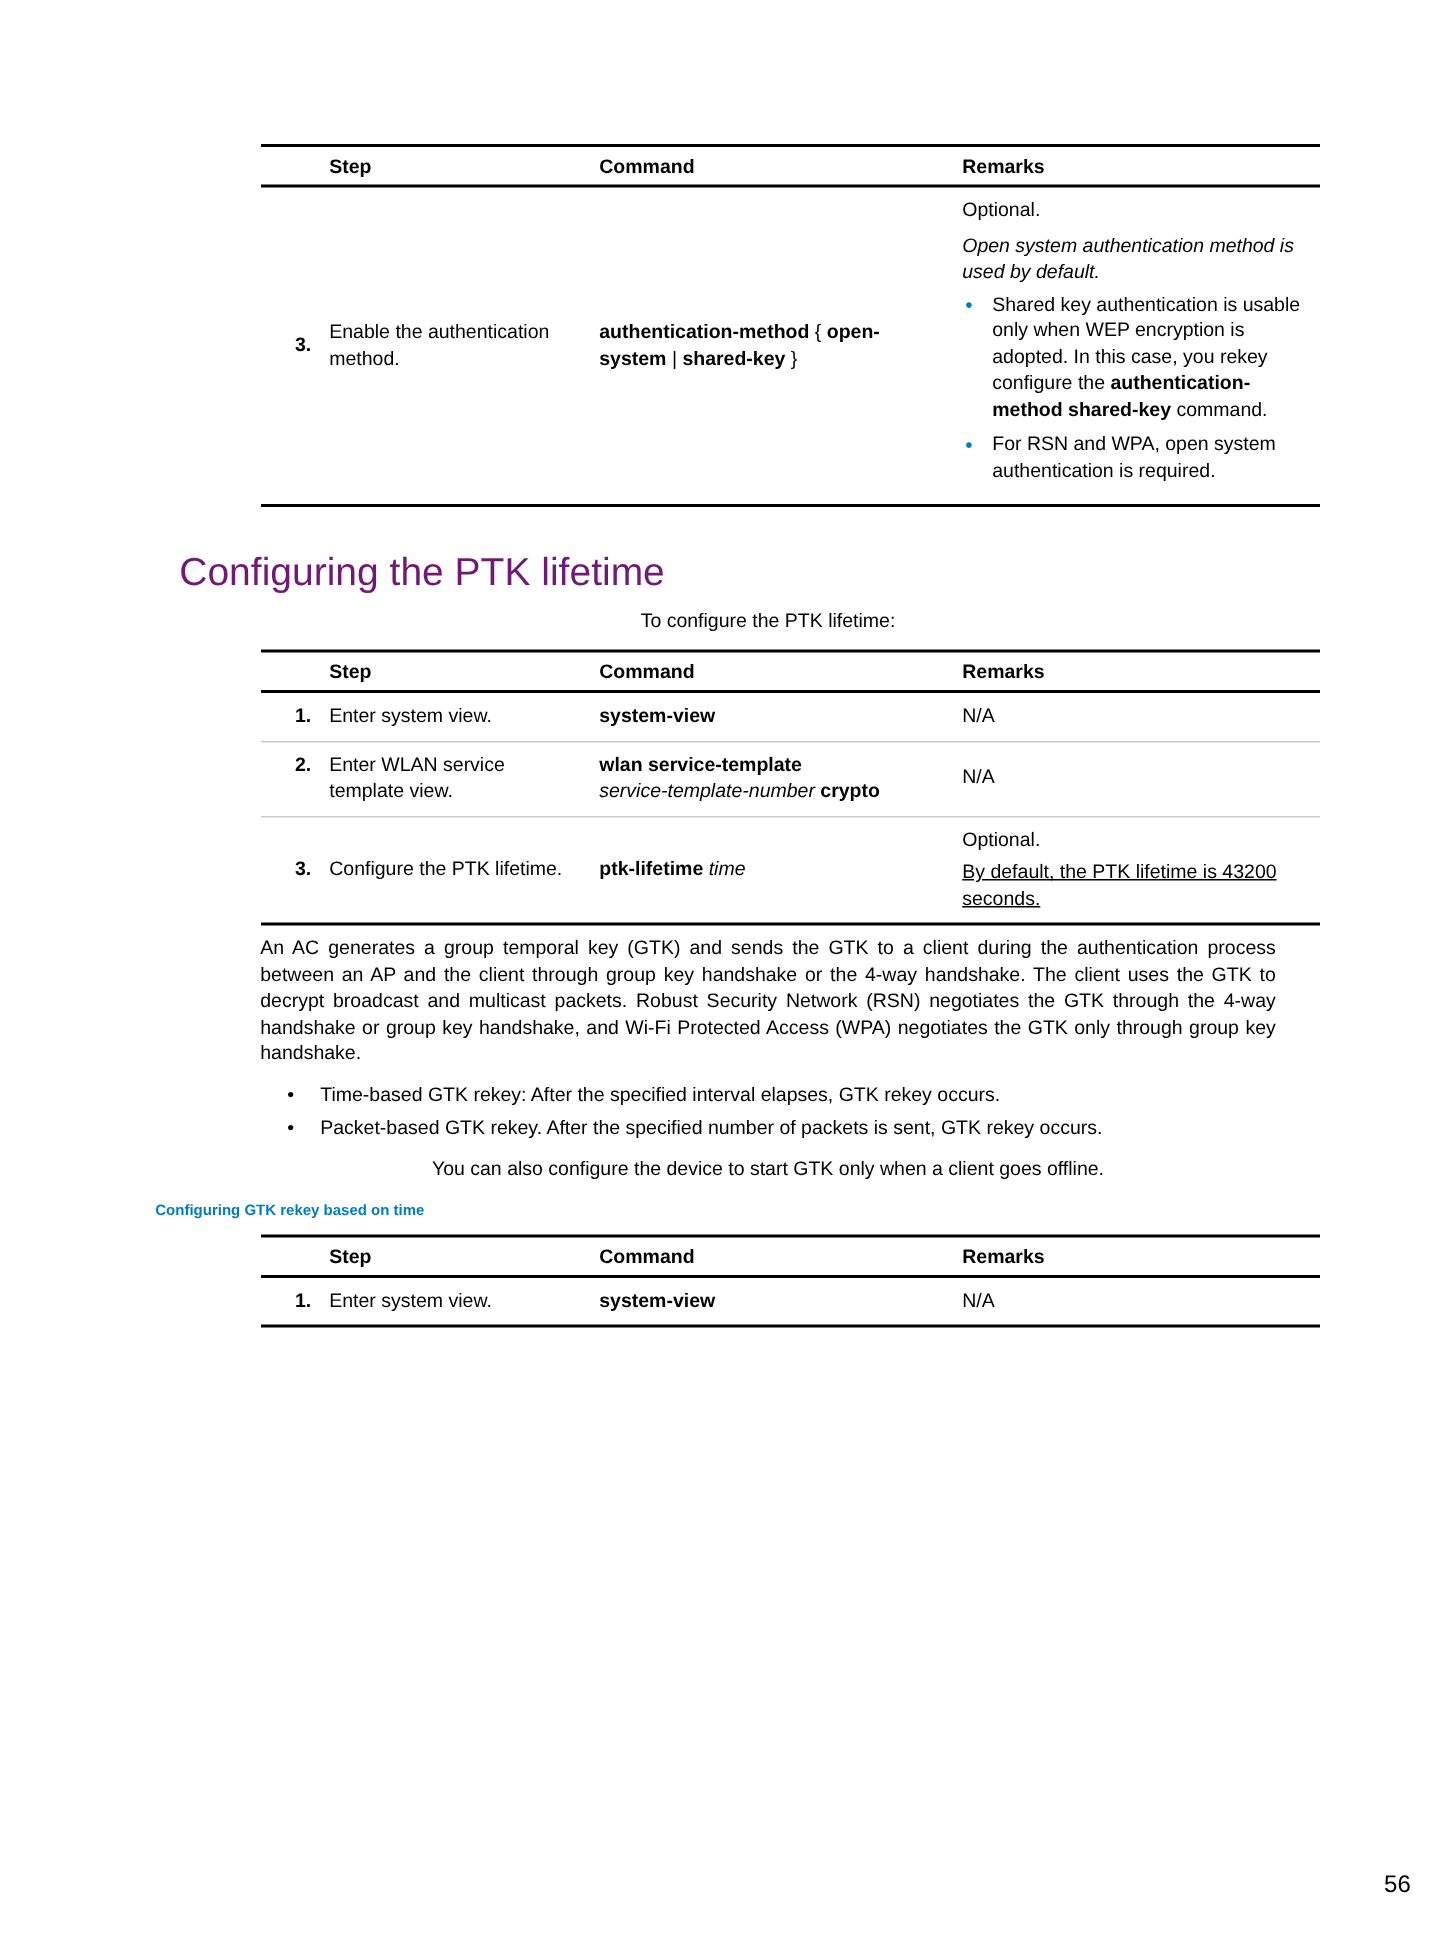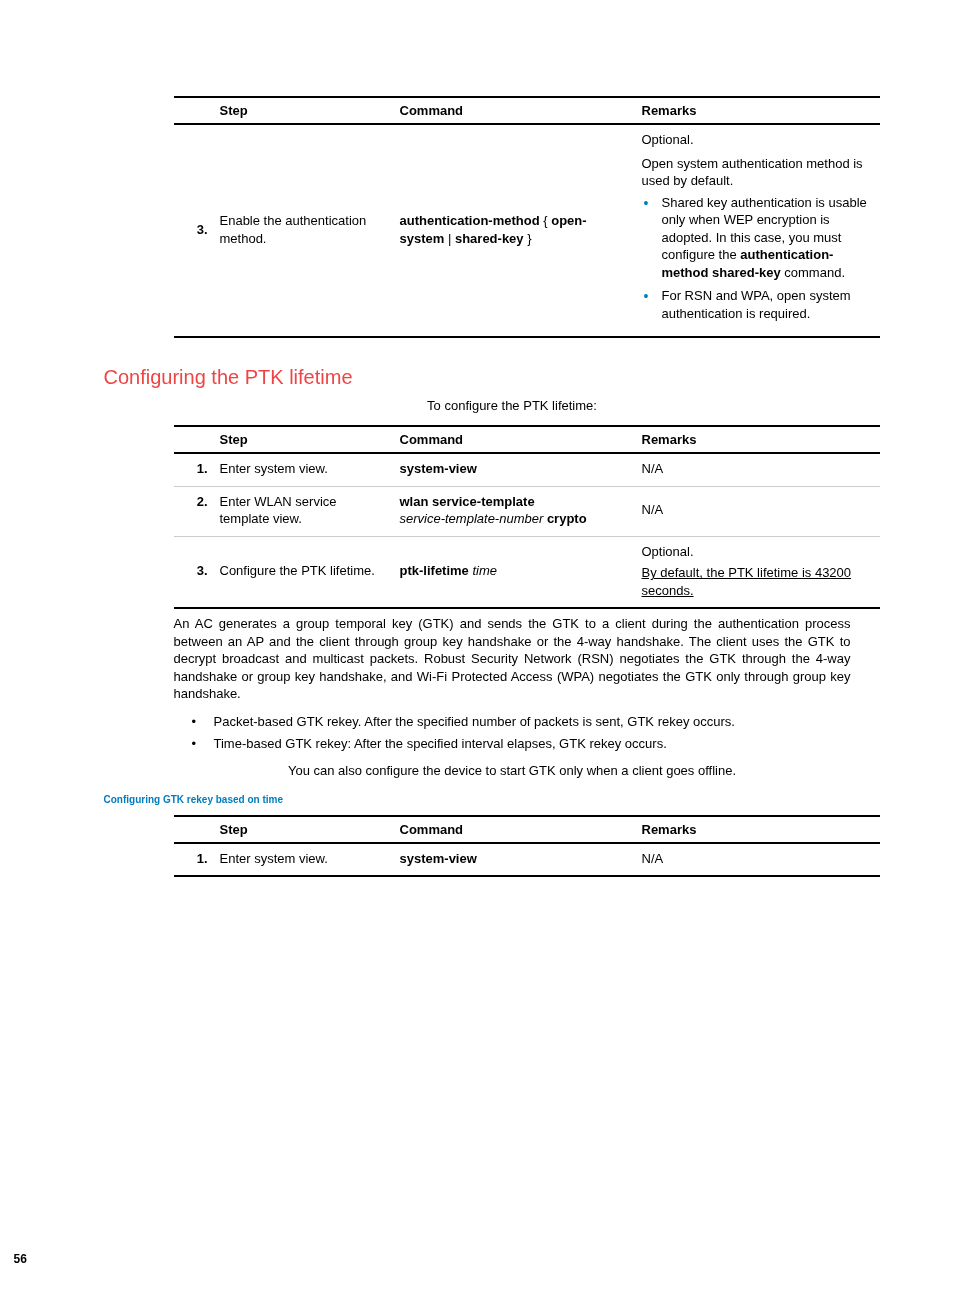--- a/index.html
+++ b/index.html
@@ -12,24 +12,24 @@
   }
   .page {
     width: 927px;
     min-height: 1296px;
     margin: 0 auto;
     padding: 90px 90px 40px 90px;
     box-sizing: border-box;
     position: relative;
   }
   h2.section {
-    color: #ef4444;
-    font-size: 20px;
+    color: #701a75;
+    font-size: 26px;
     font-weight: normal;
-    margin: 28px 0 8px 0;
+    margin: 28px 0 8px 16px;
   }
   h3.sub {
     color: #007cc0;
     font-size: 10px;
     font-weight: bold;
     margin: 14px 0 10px 0;
   }
   p.body {
     margin: 6px 0 10px 70px;
     text-align: justify;
@@ -107,23 +107,22 @@
     color: #007cc0;
     font-size: 14px;
   }
   .b { font-weight: bold; }
   .i { font-style: italic; }
   .pagenum {
     position: absolute;
     bottom: 30px;
     left: 0;
     width: 100%;
-    text-align: left;
-    font-size: 12px;
-    font-weight: bold;
+    text-align: right;
+    font-size: 16px;
   }
 </style>
 </head>
 <body>
 
 <div class="page">
 
   <table class="cfg">
     <thead>
       <tr>
@@ -135,24 +134,24 @@
     </thead>
     <tbody>
       <tr>
         <td class="num" style="vertical-align:middle;">3.</td>
         <td class="stepcol" style="vertical-align:middle;">Enable the authentication method.</td>
         <td class="cmdcol" style="vertical-align:middle;">
           <span class="b">authentication-method</span><span> { </span><span class="b">open-system</span><span> | </span><span class="b">shared-key</span><span> }</span>
         </td>
         <td class="remcol remarks">
           <div>Optional.</div>
-          <div style="margin-top:6px;">Open system authentication method is used by default.</div>
+          <div style="margin-top:6px;font-style:italic;">Open system authentication method is used by default.</div>
           <ul>
             <li>
-              <span>Shared key authentication is usable only when WEP encryption is adopted. In this case, you must configure the </span><span class="b">authentication-method shared-key</span><span> command.</span>
+              <span>Shared key authentication is usable only when WEP encryption is adopted. In this case, you rekey configure the </span><span class="b">authentication-method shared-key</span><span> command.</span>
             </li>
             <li>For RSN and WPA, open system authentication is required.</li>
           </ul>
         </td>
       </tr>
     </tbody>
   </table>
 
   <h2 class="section">Configuring the PTK lifetime</h2>
   <p class="lead">To configure the PTK lifetime:</p>
@@ -191,22 +190,22 @@
         <td class="remcol">
           <div>Optional.</div>
           <div style="margin-top:4px;text-decoration:underline;">By default, the PTK lifetime is 43200 seconds.</div>
         </td>
       </tr>
     </tbody>
   </table>
 
   <p class="body">An AC generates a group temporal key (GTK) and sends the GTK to a client during the authentication process between an AP and the client through group key handshake or the 4-way handshake. The client uses the GTK to decrypt broadcast and multicast packets. Robust Security Network (RSN) negotiates the GTK through the 4-way handshake or group key handshake, and Wi-Fi Protected Access (WPA) negotiates the GTK only through group key handshake.</p>
   <ul class="body">
+    <li>Time-based GTK rekey: After the specified interval elapses, GTK rekey occurs.</li>
     <li>Packet-based GTK rekey. After the specified number of packets is sent, GTK rekey occurs.</li>
-    <li>Time-based GTK rekey: After the specified interval elapses, GTK rekey occurs.</li>
   </ul>
   <p class="lead">You can also configure the device to start GTK only when a client goes offline.</p>
 
   <h3 class="sub">Configuring GTK rekey based on time</h3>
 
   <table class="cfg">
     <thead>
       <tr>
         <th class="num"></th>
         <th class="stepcol">Step</th>

